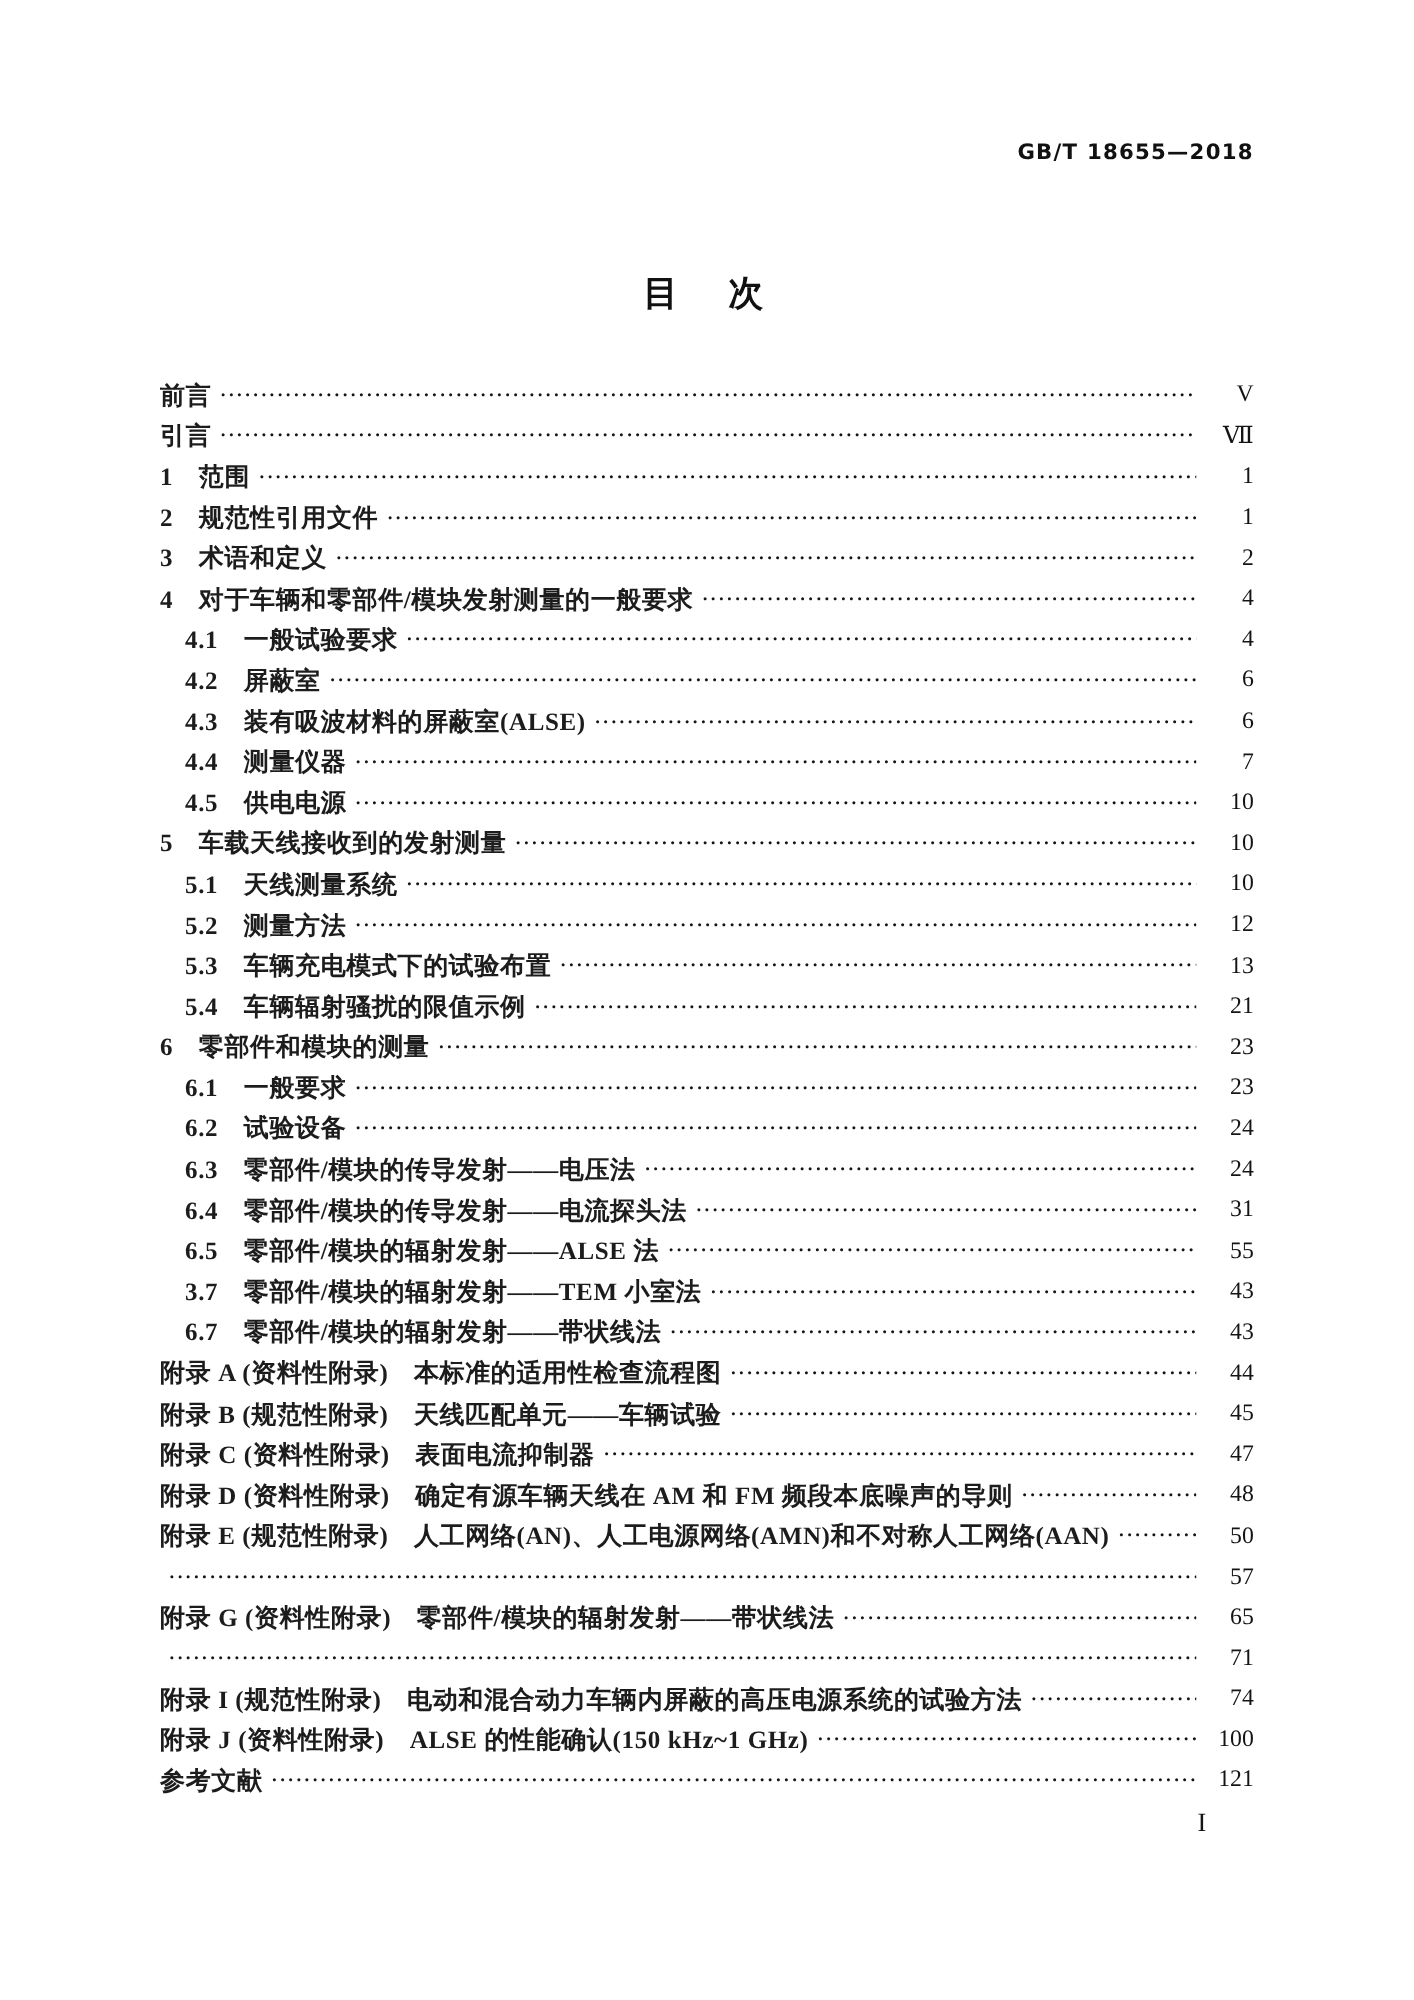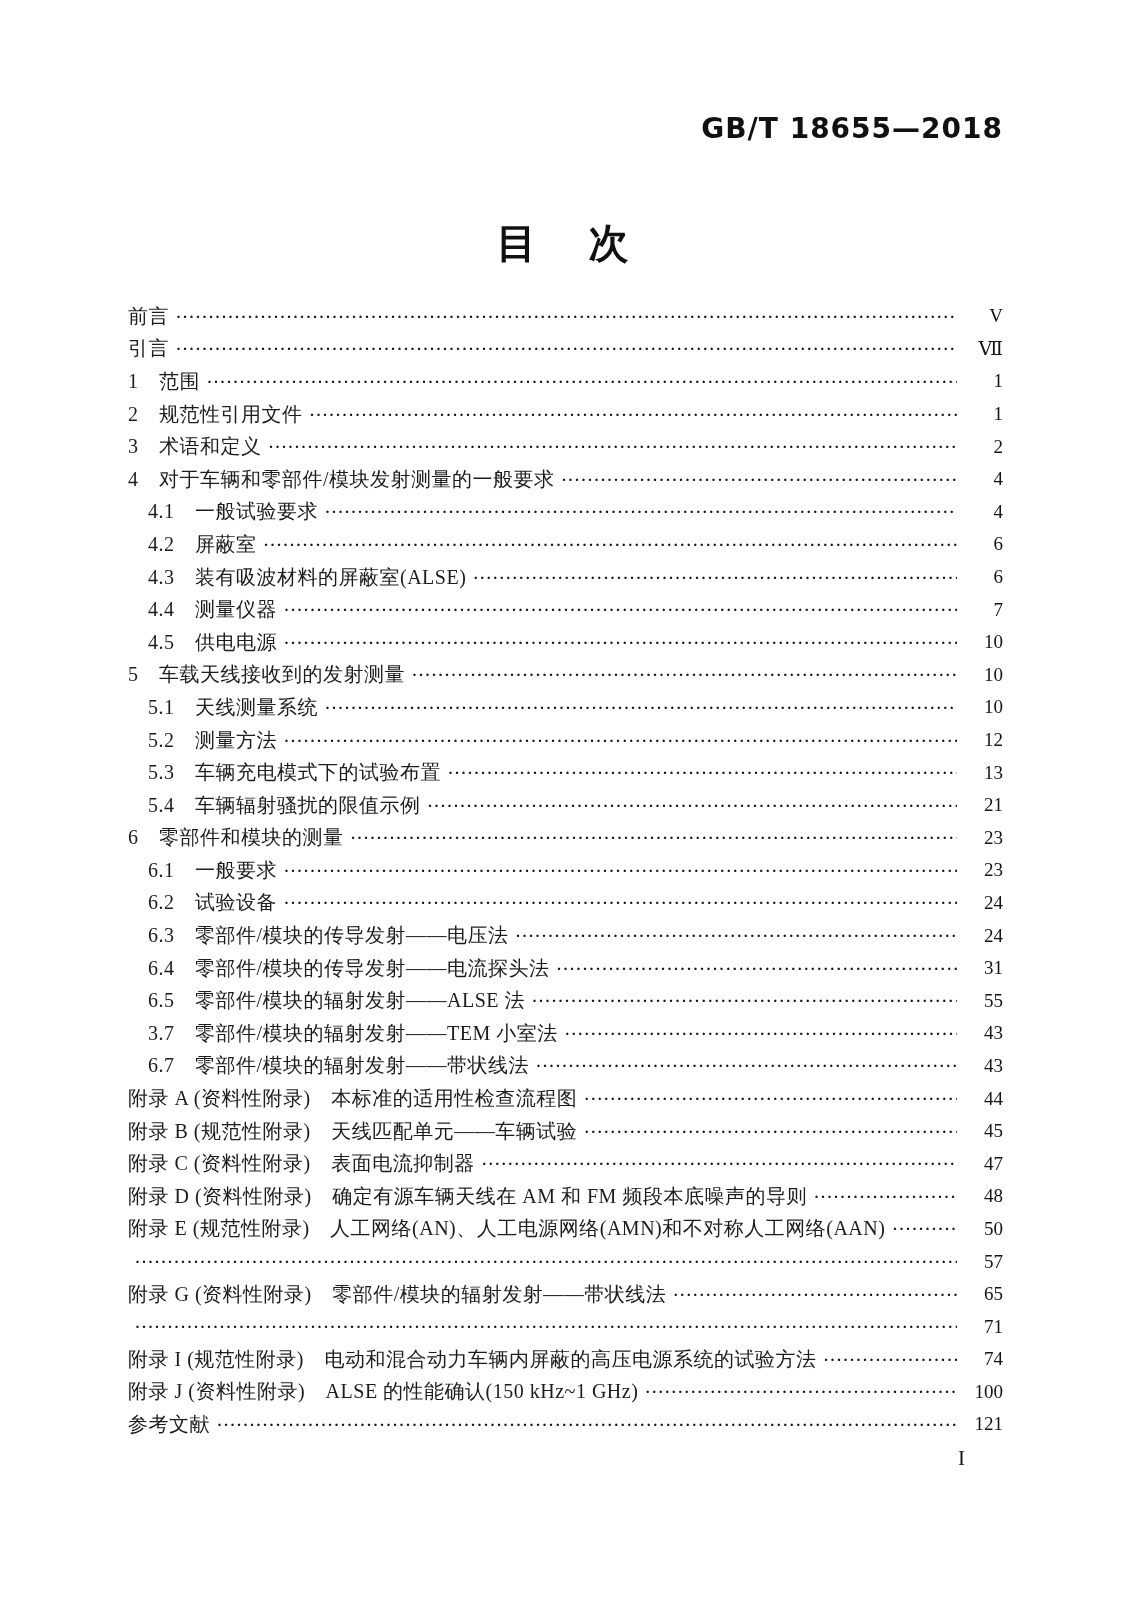--- a/index.html
+++ b/index.html
@@ -15,31 +15,31 @@
     position: relative;
     width: 1131px; height: 1600px;
     background: #ffffff;
   }
   .doc-header {
     position: absolute;
     top: 112px;
     right: 128px;
     font-family: "DejaVu Sans", "Liberation Sans", sans-serif;
     font-weight: 700;
-    font-size: 28px;
+    font-size: 17px;
     letter-spacing: 1px;
     color: #111;
   }
   .doc-title {
     position: absolute;
     top: 216px;
     left: 0; right: 0;
     text-align: center;
     font-weight: 700;
-    font-size: 40px;
+    font-size: 28px;
     letter-spacing: 6px;
     color: #111;
   }
   .toc {
     position: absolute;
     top: 300px;
     left: 128px;
     right: 128px;
   }
   .toc-row {
@@ -47,20 +47,21 @@
     align-items: center;
     height: 32.6px;
     font-size: 20px;
     color: #1c1c1c;
     white-space: nowrap;
   }
   .toc-row.indent { padding-left: 20px; }
   .toc-label {
     flex: 0 0 auto;
     letter-spacing: 0.5px;
+    font-weight: bold;
   }
   .leader {
     flex: 1 1 auto;
     overflow: hidden;
     white-space: nowrap;
     font-size: 15px;
     font-weight: 700;
     letter-spacing: 1.5px;
     color: #141414;
     margin: 0 8px 0 7px;

